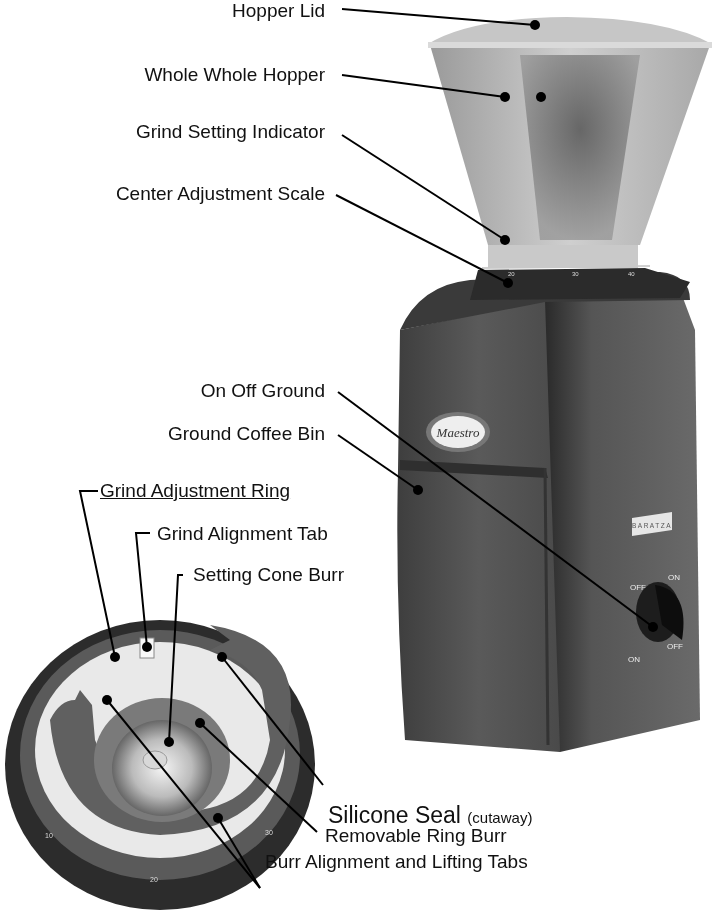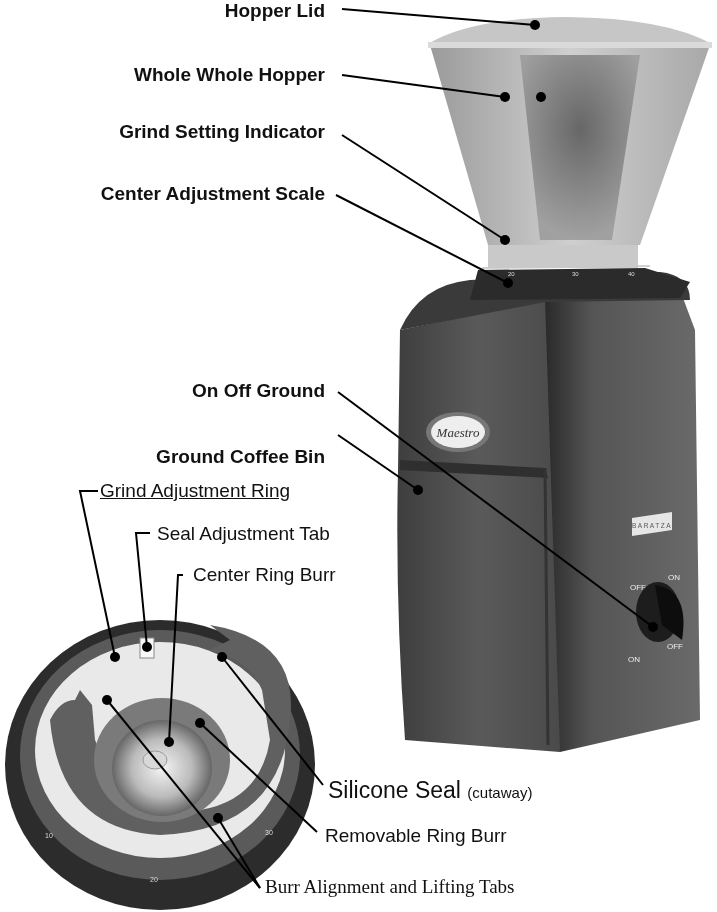--- a/index.html
+++ b/index.html
@@ -1,21 +1,21 @@
 <!DOCTYPE html>
 <html><head>
 <meta charset="utf-8">
 <style>
   html, body { margin: 0; padding: 0; background: #ffffff; }
   body { width: 717px; height: 912px; position: relative; overflow: hidden;
          font-family: "Liberation Sans", sans-serif; color: #111; }
   .label { position: absolute; font-size: 19px; line-height: 22px; white-space: nowrap; color: #111; }
-  .label.right { text-align: right; font-weight: bold; }
+  .label.right { text-align: right; }
   .label .small { font-size: 15px; }
-  .label.big { font-size: 23px; }
+  .label.big { font-size: 23px; margin-top: 25px; }
   svg { position: absolute; left: 0; top: 0; }
 </style>
 </head>
 <body>
 
 <svg width="717" height="912" viewBox="0 0 717 912">
   <defs>
     <linearGradient id="bodyGrad" x1="0" x2="1" y1="0" y2="0">
       <stop offset="0" stop-color="#3e3e3e"></stop>
       <stop offset="0.5" stop-color="#5a5a5a"></stop>
@@ -137,22 +137,22 @@
     <circle cx="107" cy="700" r="5"></circle>
     <circle cx="218" cy="818" r="5"></circle>
   </g>
 </svg>
 
 <div class="label right" style="left:150px; top:0px; width:175px;">Hopper Lid</div>
 <div class="label right" style="left:100px; top:64px; width:225px;">Whole Whole Hopper</div>
 <div class="label right" style="left:60px; top:121px; width:265px;">Grind Setting Indicator</div>
 <div class="label right" style="left:40px; top:183px; width:285px;">Center Adjustment Scale</div>
 <div class="label right" style="left:130px; top:380px; width:195px;">On Off Ground</div>
-<div class="label right" style="left:100px; top:423px; width:225px;margin-top:23px;">Ground Coffee Bin</div>
+<div class="label right" style="left:100px; top:423px; width:225px;">Ground Coffee Bin</div>
 <div class="label" style="left:100px; top:480px;text-decoration:underline;">Grind Adjustment Ring</div>
-<div class="label" style="left:157px; top:523px;">Seal Adjustment Tab</div>
-<div class="label" style="left:193px; top:564px;">Center Ring Burr</div>
+<div class="label" style="left:157px; top:523px;">Grind Alignment Tab</div>
+<div class="label" style="left:193px; top:564px;">Setting Cone Burr</div>
 <div class="label big" style="left:328px; top:779px;">
   <span>Silicone Seal</span>
   <span class="small">(cutaway)</span>
 </div>
 <div class="label" style="left:325px; top:825px;">Removable Ring Burr</div>
-<div class="label" style="left:265px; top:876px;font-family:Liberation Serif, serif;">Burr Alignment and Lifting Tabs</div>
+<div class="label" style="left:265px; top:851px;">Burr Alignment and Lifting Tabs</div>
 
 </body></html>

